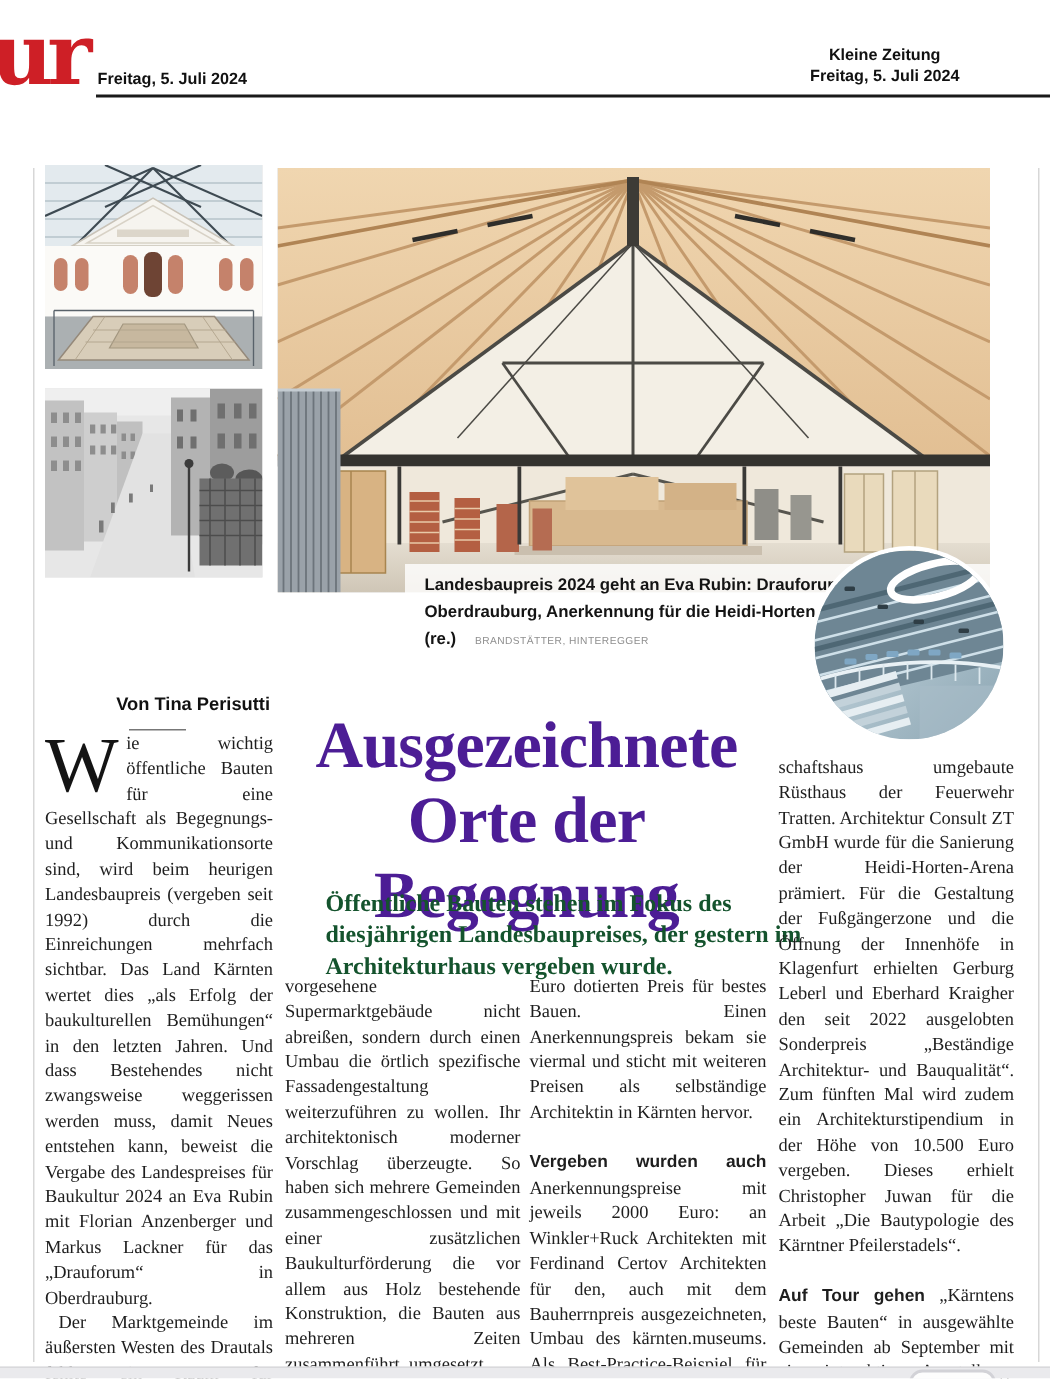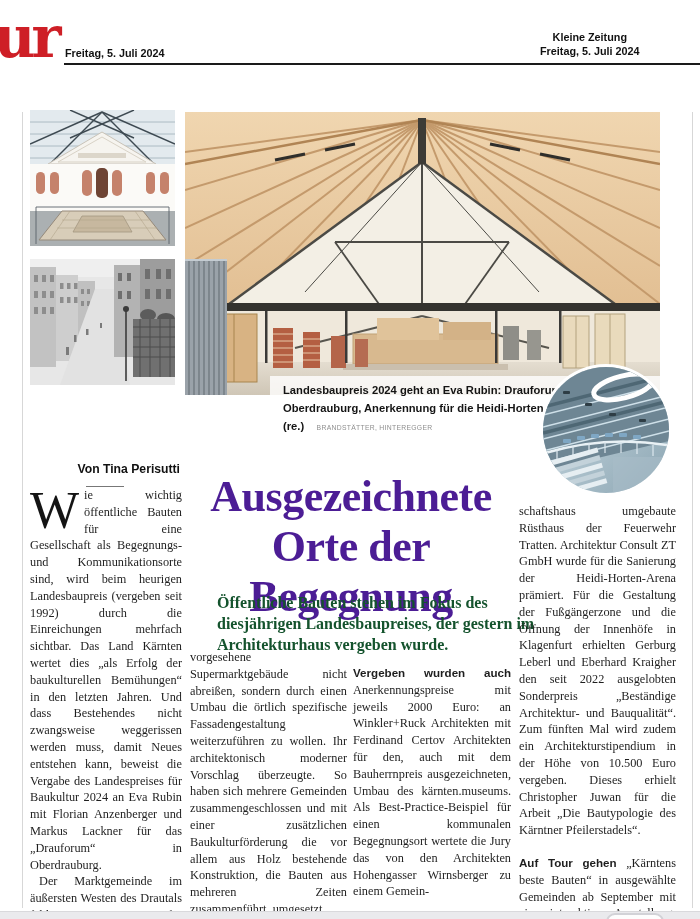--- a/index.html
+++ b/index.html
@@ -375,20 +375,21 @@
     <p><span class="dropcap">W</span><span>ie wichtig öffentliche Bauten für eine Gesellschaft als Begegnungs- und Kommunikationsorte sind, wird beim heurigen Landesbaupreis (vergeben seit 1992) durch die Einreichungen mehrfach sichtbar. Das Land Kärnten wertet dies „als Erfolg der baukulturellen Bemühungen“ in den letzten Jahren. Und dass Bestehendes nicht zwangsweise weggerissen werden muss, damit Neues entstehen kann, beweist die Vergabe des Landespreises für Baukultur 2024 an Eva Rubin mit Florian Anzenberger und Markus Lackner für das „Drauforum“ in Oberdrauburg.</span></p>
     <p class="ind">Der Marktgemeinde im äußersten Westen des Drautals fehlte ein Raum für Veranstaltungen, woraufhin ein Masterplanprozess mit Bürgerbeteiligung eingeleitet wurde, aus welchem eine Wettbewerbsausschreibung hervorging. Bereits bei der ersten Besichtigung war sich die erfahrene und umsichtige Architektin sicher, das</p>
   </div>
 
   <div class="col" id="col2">
     <p>vorgesehene Supermarktgebäude nicht abreißen, sondern durch einen Umbau die örtlich spezifische Fassadengestaltung weiterzuführen zu wollen. Ihr architektonisch moderner Vorschlag überzeugte. So haben sich mehrere Gemeinden zusammengeschlossen und mit einer zusätzlichen Baukulturförderung die vor allem aus Holz bestehende Konstruktion, die Bauten aus mehreren Zeiten zusammenführt, umgesetzt.</p>
     <p class="ind">Das Drauforum ist damit laut Jury ein Vorzeigeprojekt für interkommunale Zusammenarbeit. Eva Rubin erhält heuer zum dritten Mal den mit 4000</p>
   </div>
 
   <div class="col" id="col3">
+    <p>Euro dotierten Preis für bestes Bauen. Einen Anerkennungspreis bekam sie viermal und sticht mit weiteren Preisen als selbständige Architektin in Kärnten hervor.</p>
     <p class="gap"><span class="lead">Vergeben wurden auch</span><span> Anerkennungspreise mit jeweils 2000 Euro: an Winkler+Ruck Architekten mit Ferdinand Certov Architekten für den, auch mit dem Bauherrnpreis ausgezeichneten, Umbau des kärnten.museums. Als Best-Practice-Beispiel für einen kommunalen Begegnungsort wertete die Jury das von den Architekten Hohengasser Wirnsberger zu einem Gemein-</span></p>
   </div>
 
   <div class="col" id="col4">
     <p>schaftshaus umgebaute Rüsthaus der Feuerwehr Tratten. Architektur Consult ZT GmbH wurde für die Sanierung der Heidi-Horten-Arena prämiert. Für die Gestaltung der Fußgängerzone und die Öffnung der Innenhöfe in Klagenfurt erhielten Gerburg Leberl und Eberhard Kraigher den seit 2022 ausgelobten Sonderpreis „Beständige Architektur- und Bauqualität“. Zum fünften Mal wird zudem ein Architekturstipendium in der Höhe von 10.500 Euro vergeben. Dieses erhielt Christopher Juwan für die Arbeit „Die Bautypologie des Kärntner Pfeilerstadels“.</p>
     <p class="gap"><span class="lead">Auf Tour gehen</span><span> „Kärntens beste Bauten“ in ausgewählte Gemeinden ab September mit einer interaktiven Ausstellung: Erste Station ist das Drauforum. Dort bekommt man zudem von den Preisträgern einen Einblick in das aktuelle Architekturgeschehen in Kärnten.</span></p>
 
   </div>
 
   <div class="bottom-band"></div>

